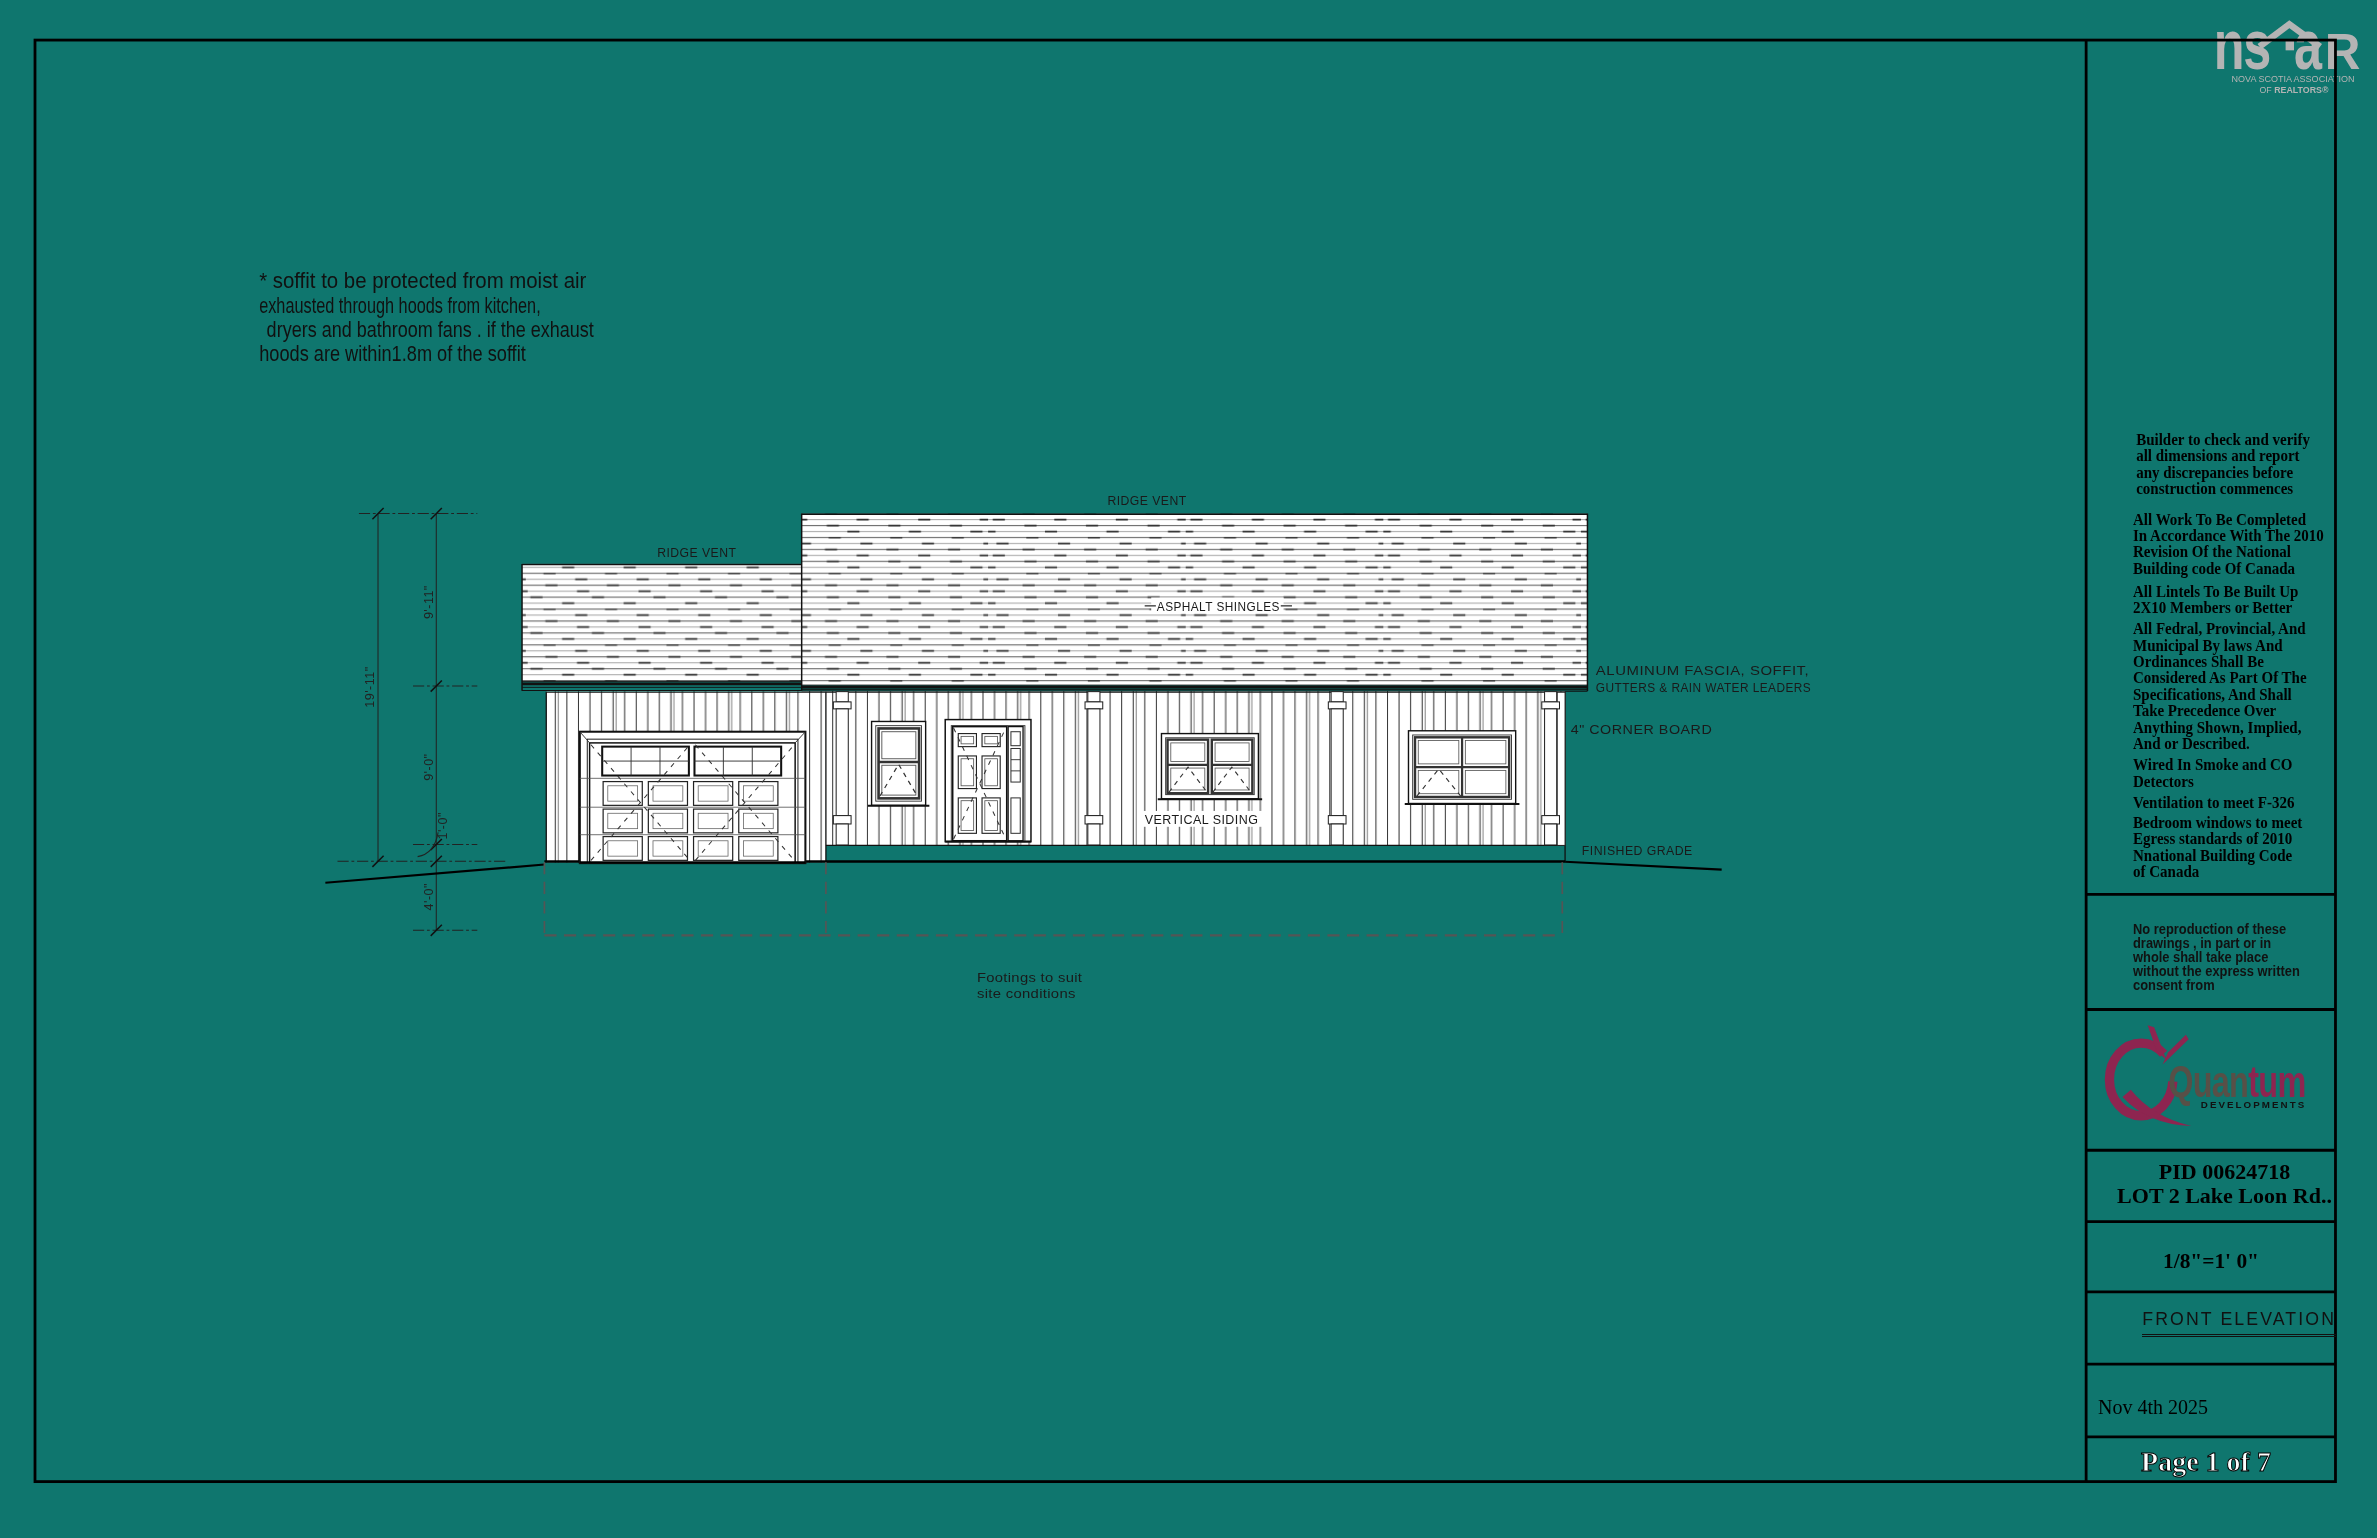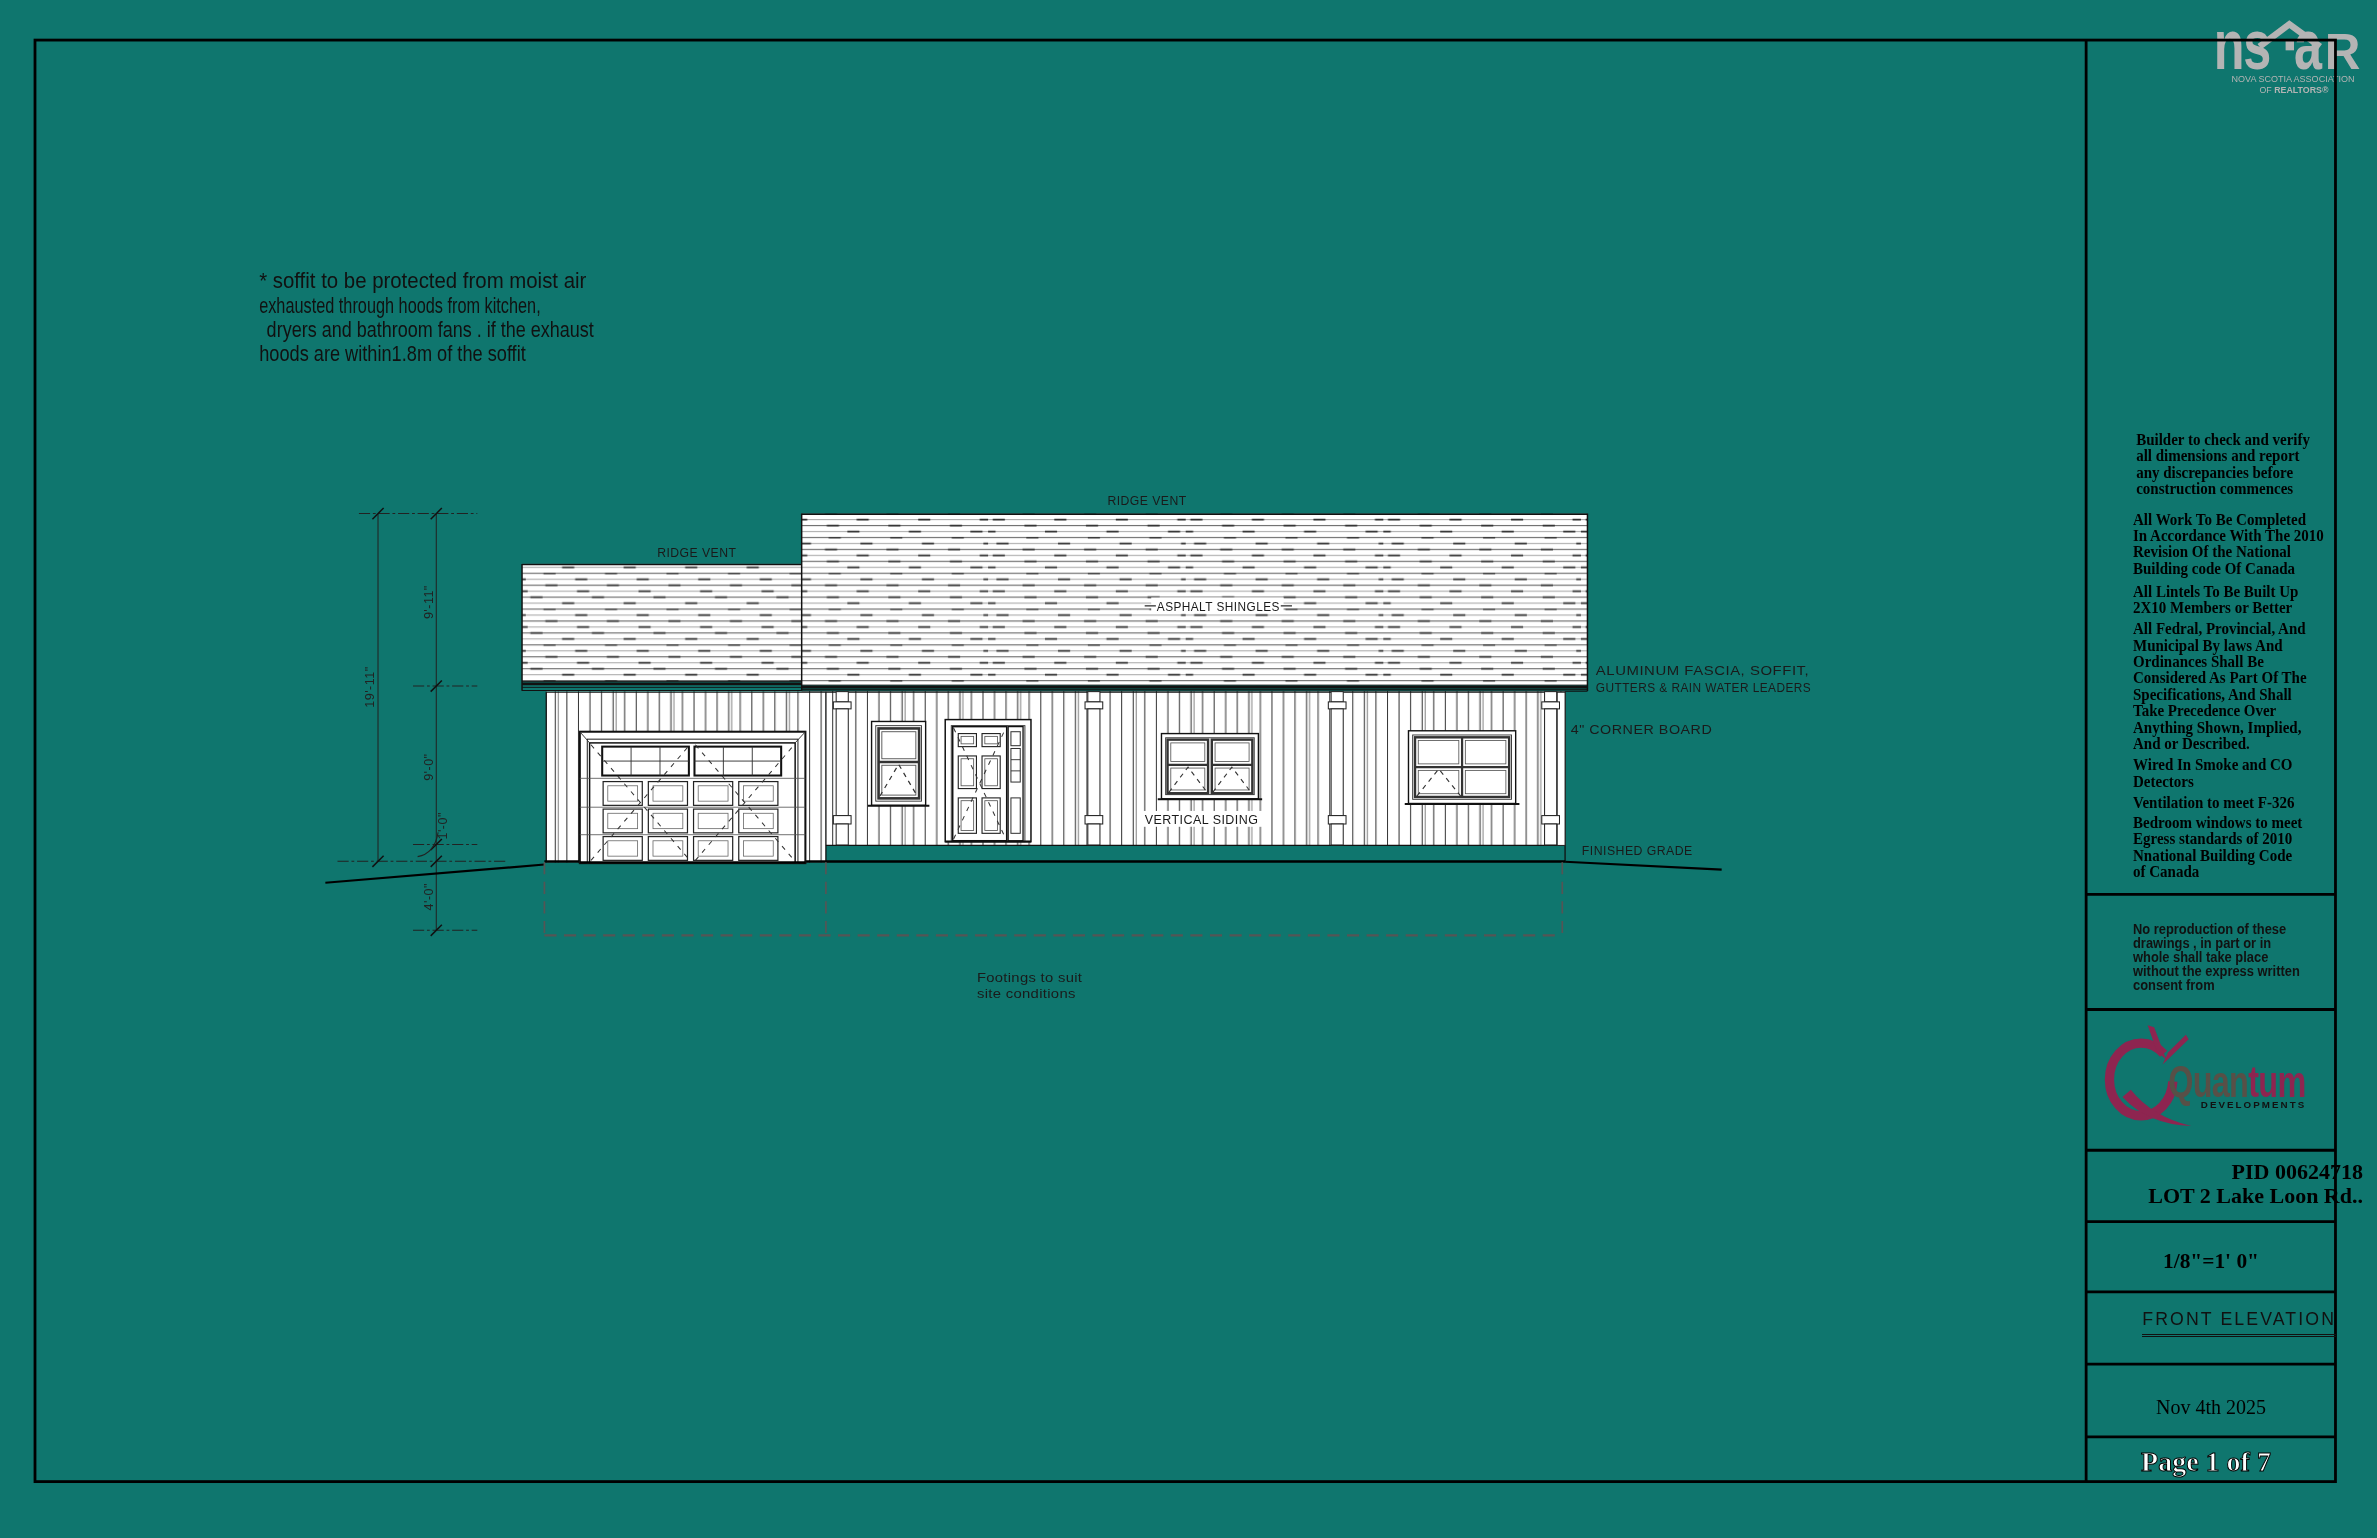--- a/index.html
+++ b/index.html
@@ -276,23 +276,23 @@
 <p style="margin:0 0 4.7px 0;">All Lintels To Be Built Up<br>2X10 Members or Better</p>
 <p style="margin:0 0 4.7px 0;">All Fedral, Provincial, And<br>Municipal By laws And<br>Ordinances Shall Be<br>Considered As Part Of The<br>Specifications, And Shall<br>Take Precedence Over<br>Anything Shown, Implied,<br>And or Described.</p>
 <p style="margin:0 0 4.7px 0;">Wired In Smoke and CO<br>Detectors</p>
 <p style="margin:0 0 3.7px 0;">Ventilation to meet F-326</p>
 <p style="margin:0;">Bedroom windows to meet<br>Egress standards of 2010<br>Nnational Building Code<br>of Canada</p>
 </div>
 
 <div class="abs" style="left:2133px;top:922px;width:214px;font-size:14px;line-height:14px;font-weight:bold;color:#111;transform:scaleX(0.92);transform-origin:left top;white-space:nowrap;">
 No reproduction of these<br>drawings , in part or in<br>whole shall take place<br>without the express written<br>consent from</div>
 
-<div class="abs serifb" style="left:2086px;top:1160px;width:277px;font-size:22px;line-height:24px;text-align:right;">PID 00624718<br>LOT 2 Lake Loon Rd..</div>
+<div class="abs serifb" style="left:2086px;top:1160px;width:277px;font-size:22px;line-height:24px;text-align:center;">PID 00624718<br>LOT 2 Lake Loon Rd..</div>
 
 <div class="abs serifb" style="left:2086px;top:1249px;width:250px;font-size:21.4px;text-align:center;">1/8"=1' 0"</div>
 
 <div class="abs" style="left:2086px;top:1309px;width:250px;text-align:right;">
 <span style="display:inline-block;font-size:17.7px;letter-spacing:2.1px;color:#111;border-bottom:3.7px double #111;padding-bottom:3.7px;">FRONT ELEVATION</span></div>
 
-<div class="abs" style="left:2086px;top:1396px;width:250px;font-size:20px;text-align:center;font-family:'Liberation Serif',serif;color:#000;">Nov 4th 2025</div>
+<div class="abs" style="left:2086px;top:1396px;width:250px;font-size:20px;font-family:'Liberation Serif',serif;color:#000;padding-left:12px;">Nov 4th 2025</div>
 
 <div class="abs" style="left:2086px;top:1446px;width:240px;font-size:28px;text-align:center;font-family:'Liberation Serif',serif;font-weight:bold;color:#fff;-webkit-text-stroke:1px #000;">Page 1 of 7</div>
 </div>
 
 </body></html>

